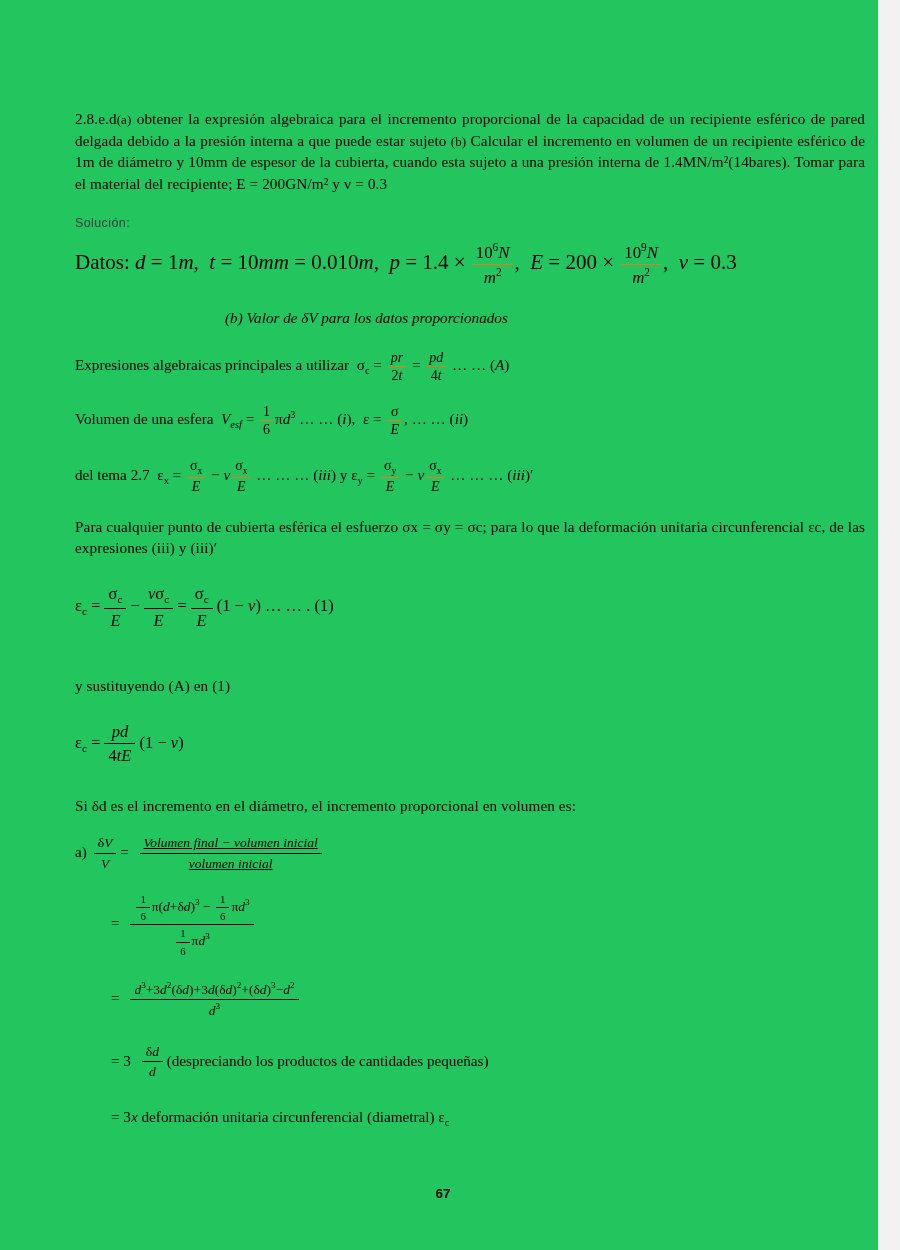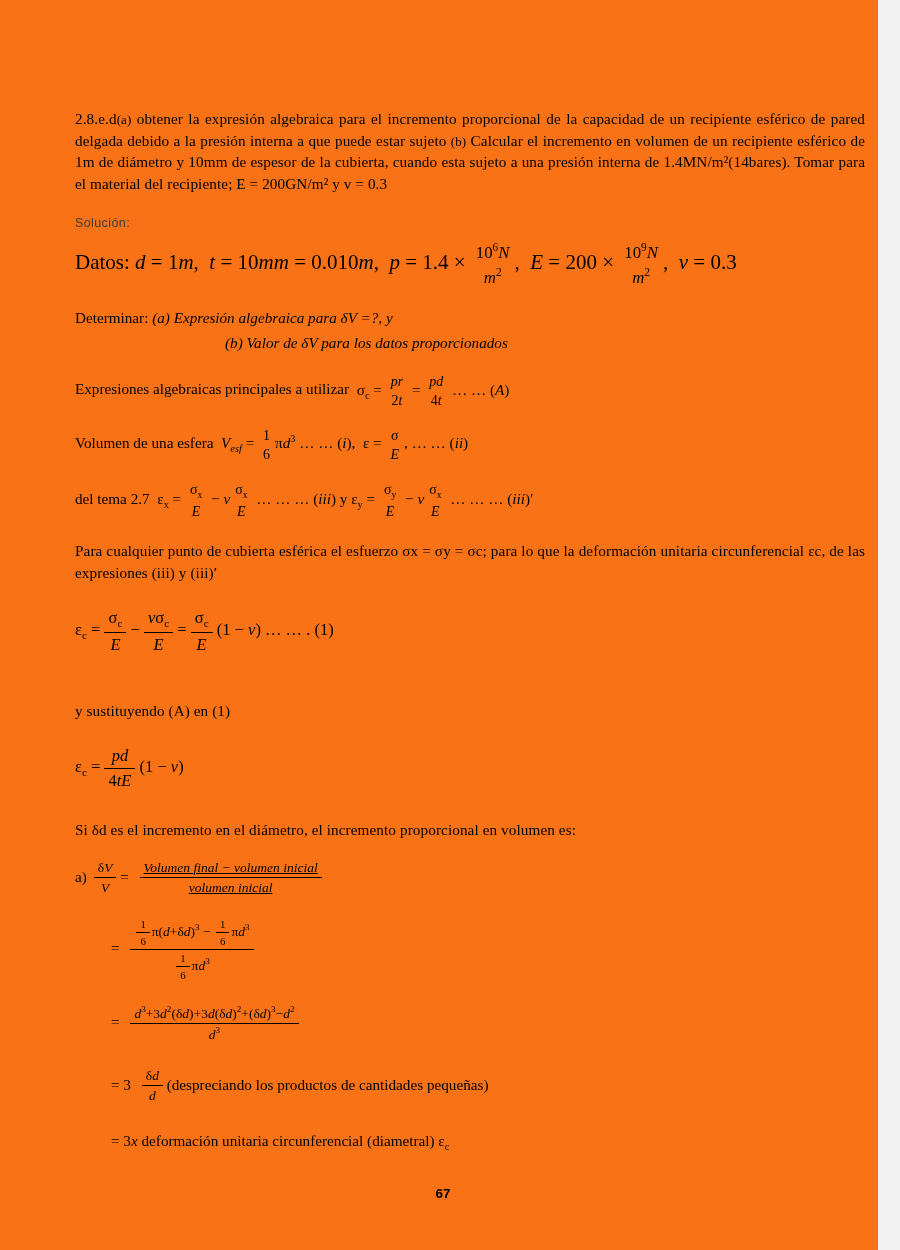--- a/index.html
+++ b/index.html
@@ -13,21 +13,21 @@
     font-family: "Liberation Serif", serif;
     color: #000000;
     position: relative;
     overflow: hidden;
   }
   .page {
     position: absolute;
     left: 0; top: 0;
     width: 900px;
     height: 1250px;
-    background: #f97316;
+    background: #22c55e;
   }
   .right-margin-band {
     position: absolute;
     right: 0; top: 0;
     width: 22px;
     height: 1250px;
     background: #f2f2f2;
   }
   .content {
     position: absolute;
@@ -146,24 +146,20 @@
     <div class="line">
       <span>Datos:</span>
       <span class="nowrap"><span class="mathvar">d</span> = 1<span class="mathvar">m</span>,&nbsp;&nbsp;<span class="mathvar">t</span> = 10<span class="mathvar">mm</span> = 0.010<span class="mathvar">m</span>,&nbsp;&nbsp;<span class="mathvar">p</span> = 1.4 ×
         <span class="fr small"><span class="num">10<sup class="s">6</sup><span class="mathvar">N</span></span><span class="den"><span class="mathvar">m</span><sup class="s">2</sup></span></span>,&nbsp;
         <span class="mathvar">E</span> = 200 ×
         <span class="fr small"><span class="num">10<sup class="s">9</sup><span class="mathvar">N</span></span><span class="den"><span class="mathvar">m</span><sup class="s">2</sup></span></span>,&nbsp;
         <span class="mathvar">v</span> = 0.3</span>
     </div>
 
     <div class="blk">
-      <div>
-        <span>Determinar:</span>
-        <span class="it">(<span class="mathvar">a</span>) Expresión algebraica para δV =?, y</span>
-      </div>
       <div class="indent-1">
         <span class="it">(<span class="mathvar">b</span>) Valor de δV para los datos proporcionados</span>
       </div>
     </div>
 
     <div class="blk">
       <span>Expresiones algebraicas principales a utilizar</span>
       <span class="nowrap">&nbsp;σ<sub class="s">c</sub> =
         <span class="fr"><span class="num"><span class="mathvar">pr</span></span><span class="den">2<span class="mathvar">t</span></span></span> =
         <span class="fr"><span class="num"><span class="mathvar">pd</span></span><span class="den">4<span class="mathvar">t</span></span></span> … … (<span class="mathvar">A</span>)</span>

